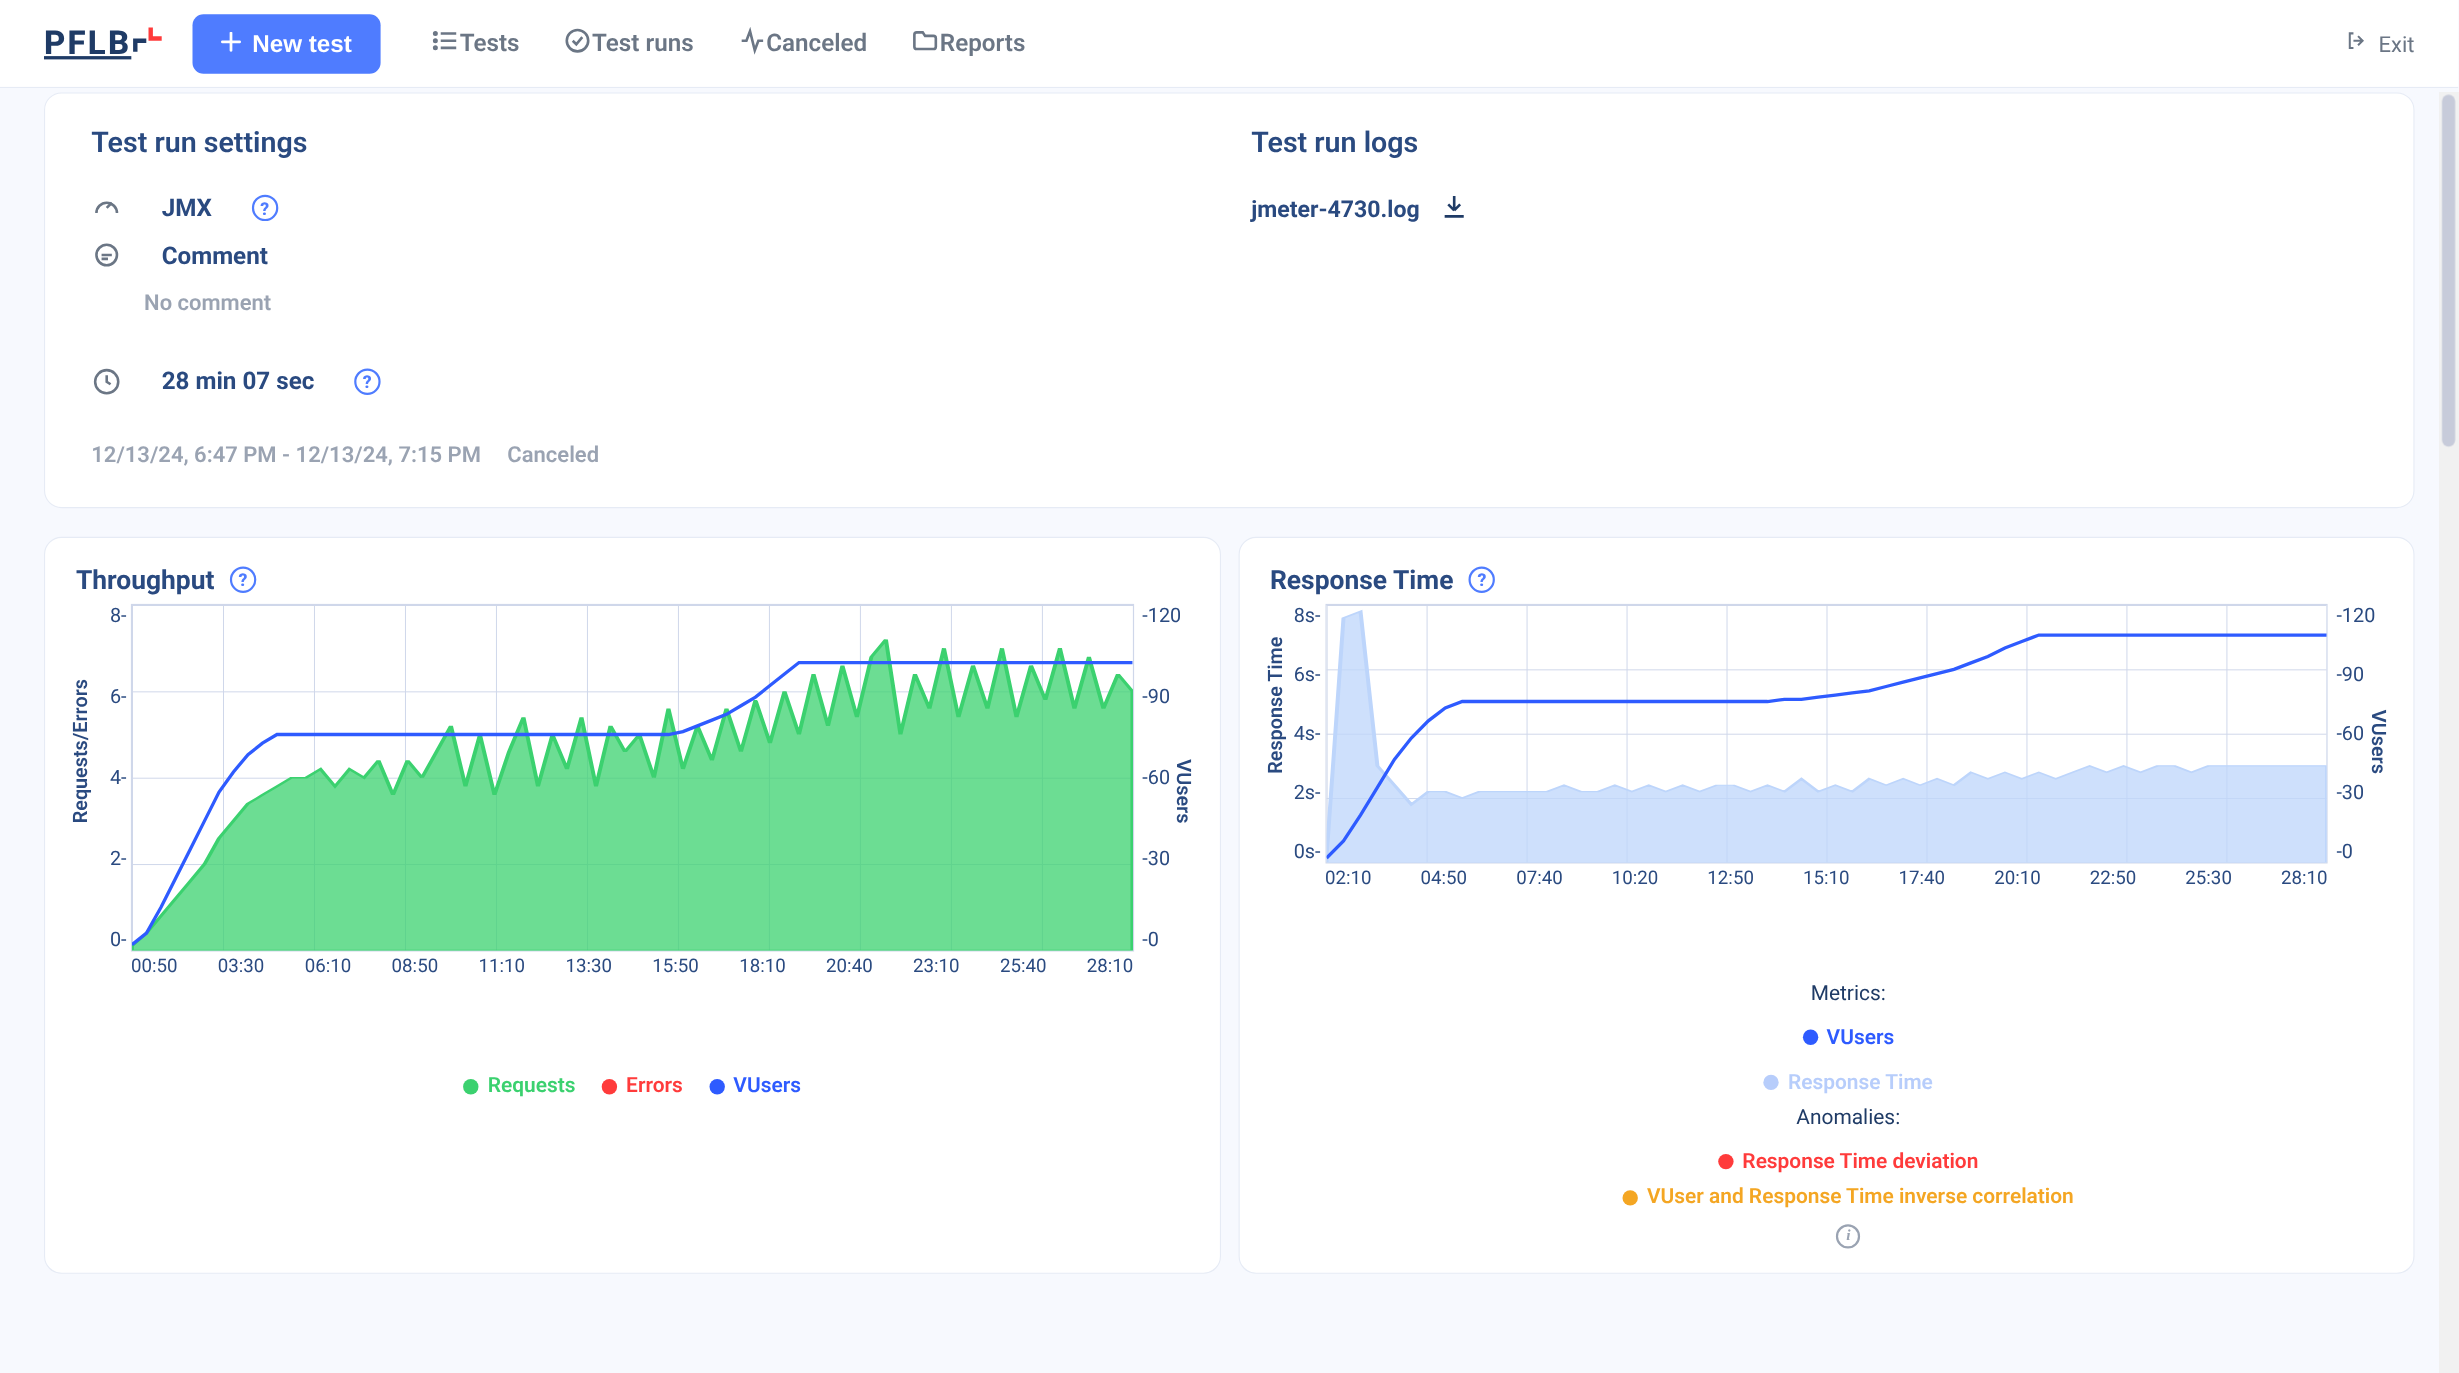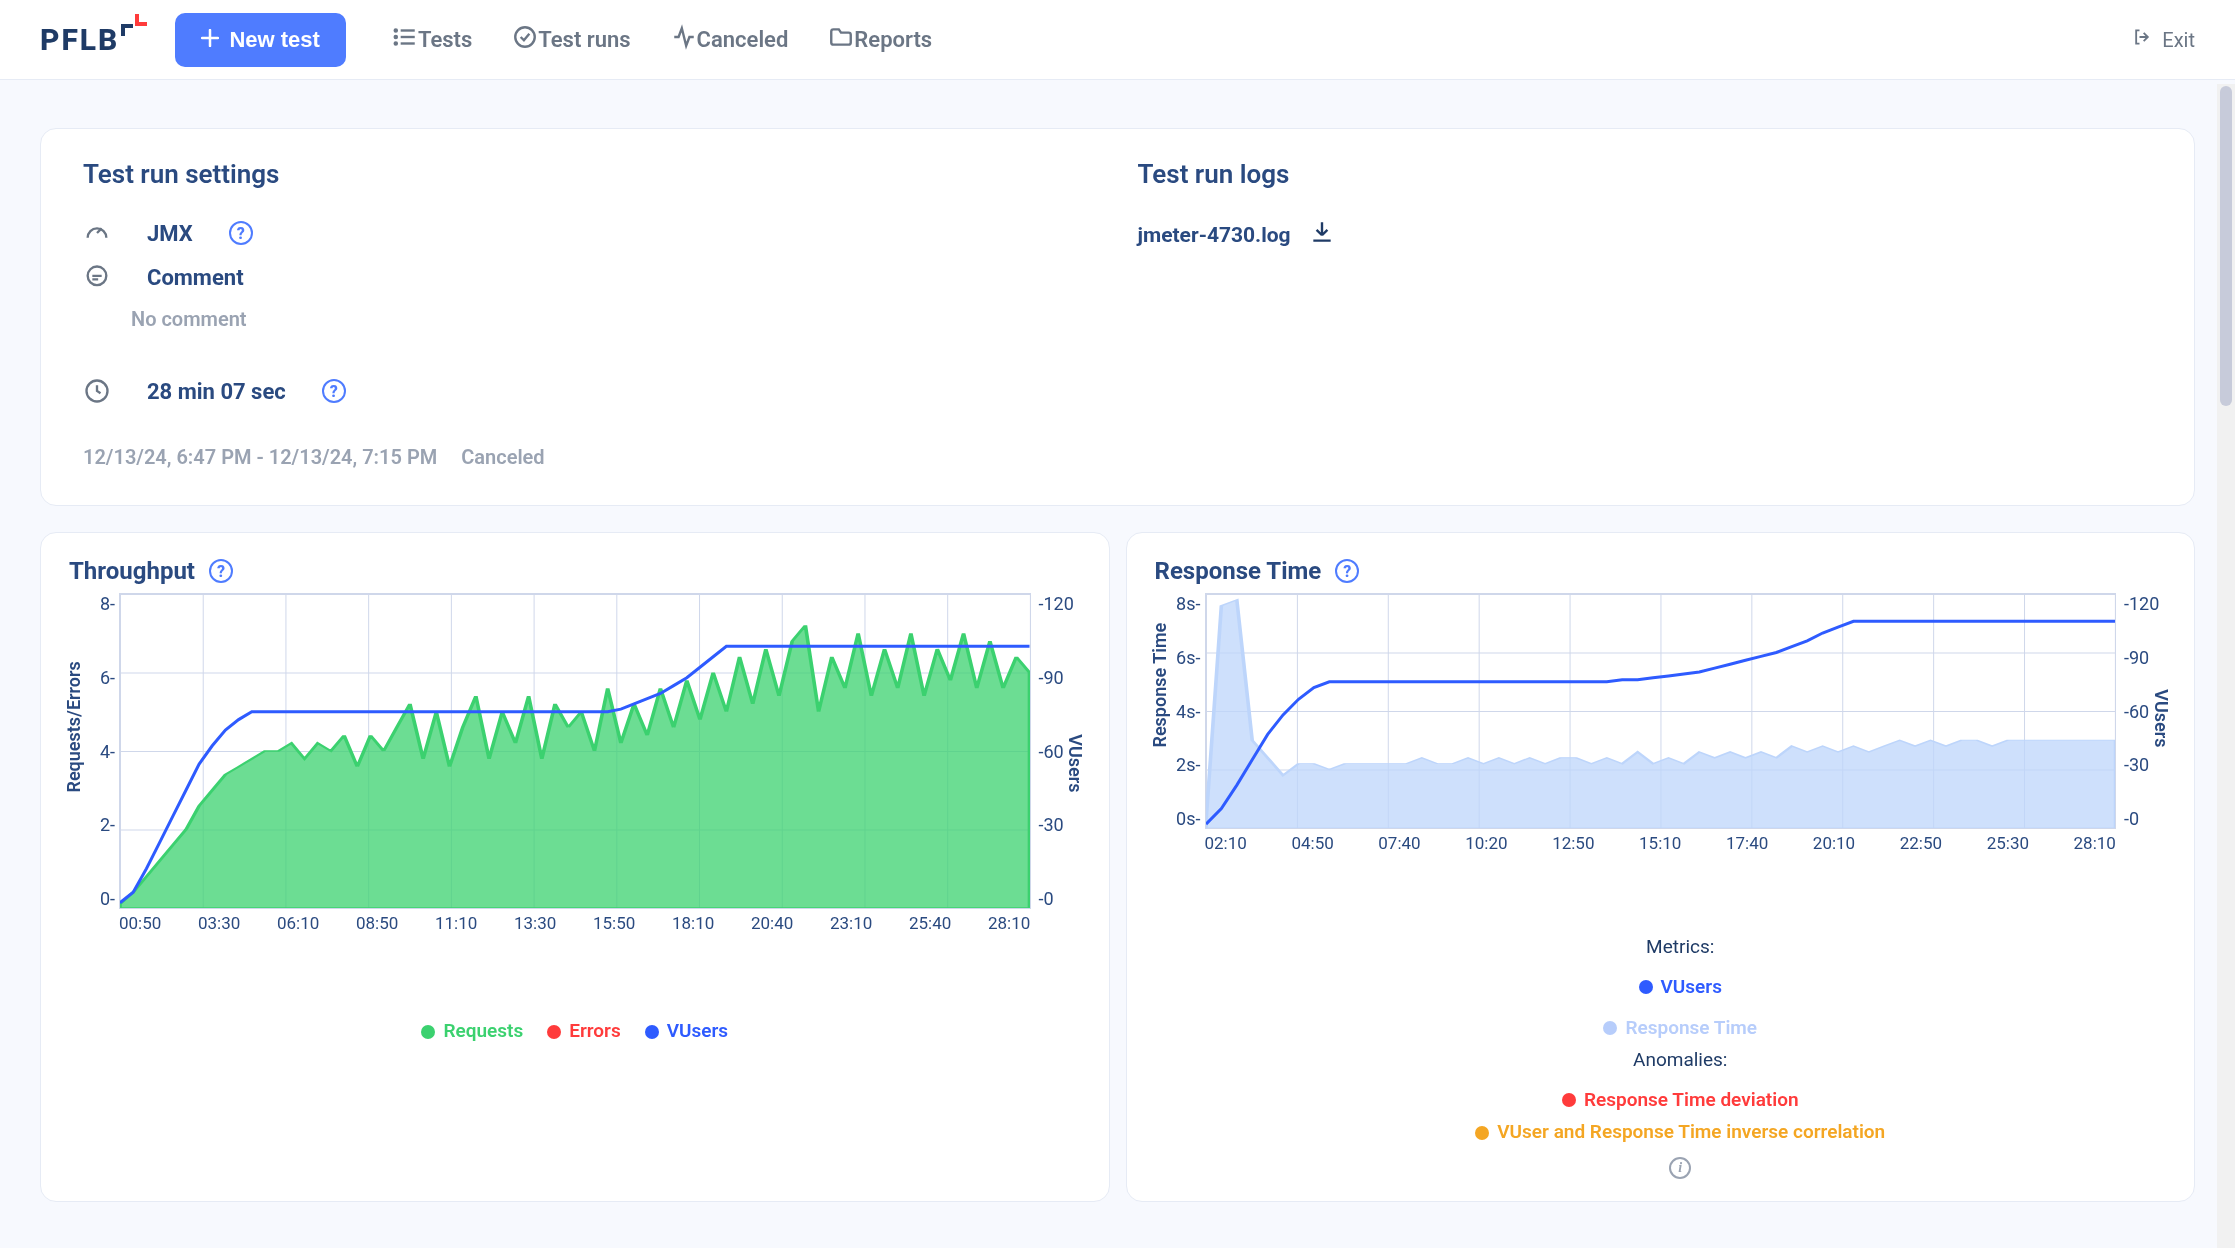--- a/index.html
+++ b/index.html
@@ -14,31 +14,31 @@
     --green:#3bd16f;
     --green-soft:#8be7a4;
     --orange:#f4a623;
     --red:#ff3b3b;
   }
   html,body{margin:0;padding:0;font-family:-apple-system,BlinkMacSystemFont,'Segoe UI',Roboto,Helvetica,Arial,sans-serif;background:var(--bg);color:var(--navy);}
   *{box-sizing:border-box;}
 
   
   .topbar{height:80px;display:flex;align-items:center;padding:0 40px;background:#fff;border-bottom:1px solid var(--card-border);}
-  .logo{font-weight:800;font-size:30px;letter-spacing:2px;color:var(--navy);display:flex;align-items:flex-start;margin-right:24px;}
+  .logo{font-weight:800;font-size:30px;letter-spacing:2px;color:var(--navy);display:flex;align-items:flex-end;margin-right:24px;text-decoration:underline;}
   .logo-mark{position:relative;width:34px;height:34px;margin-left:-2px;margin-top:-10px;}
   .new-test-btn{display:flex;align-items:flex-end;gap:10px;background:var(--blue-soft);color:#fff;border:none;border-radius:10px;padding:14px 26px;font-size:22px;font-weight:600;cursor:pointer;}
   .nav{display:flex;align-items:center;gap:40px;margin-left:46px;}
   .nav a{display:flex;align-items:center;color:var(--txt-grey);font-size:22px;font-weight:600;text-decoration:none;}
   .nav svg{width:26px;height:26px;}
   .spacer{flex:1;}
   .exit{display:flex;align-items:center;gap:10px;color:var(--txt-grey);font-size:20px;cursor:pointer;}
 
   
-  .page{padding:4px 40px 40px 40px;margin-top:44px;}
+  .page{padding:4px 40px 40px 40px;}
 
   .card{background:#fff;border:1px solid var(--card-border);border-radius:16px;}
   .settings-card{padding:30px 42px 36px 42px;display:flex;gap:40px;}
   .settings-col{flex:1;}
   .settings-title{font-size:26px;color:var(--navy2);font-weight:600;margin:0 0 30px 0;}
   .kv-row{display:flex;align-items:center;gap:36px;margin-bottom:16px;}
   .kv-row .icon{width:28px;height:28px;color:var(--txt-grey);}
   .kv-label{font-size:22px;font-weight:700;color:var(--navy2);}
   .help{width:24px;height:24px;border:2.5px solid var(--blue-soft);color:var(--blue-soft);border-radius:50%;display:inline-flex;align-items:center;justify-content:center;font-size:16px;font-weight:800;}
   .kv-sub{margin-left:48px;font-size:20px;color:var(--txt-muted);font-weight:600;}

